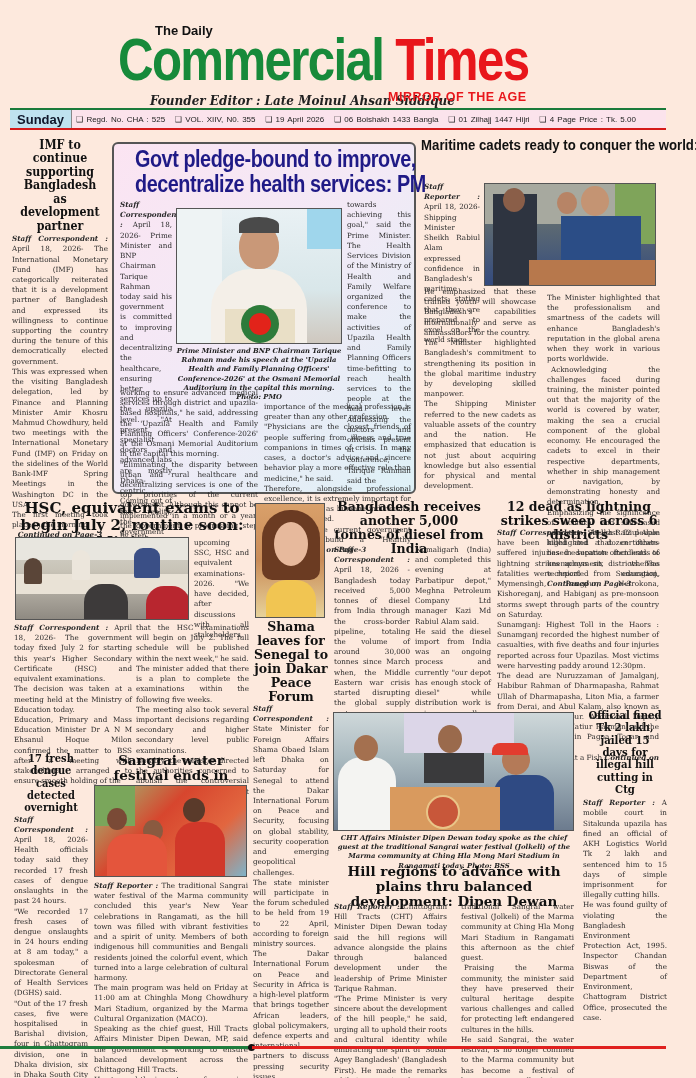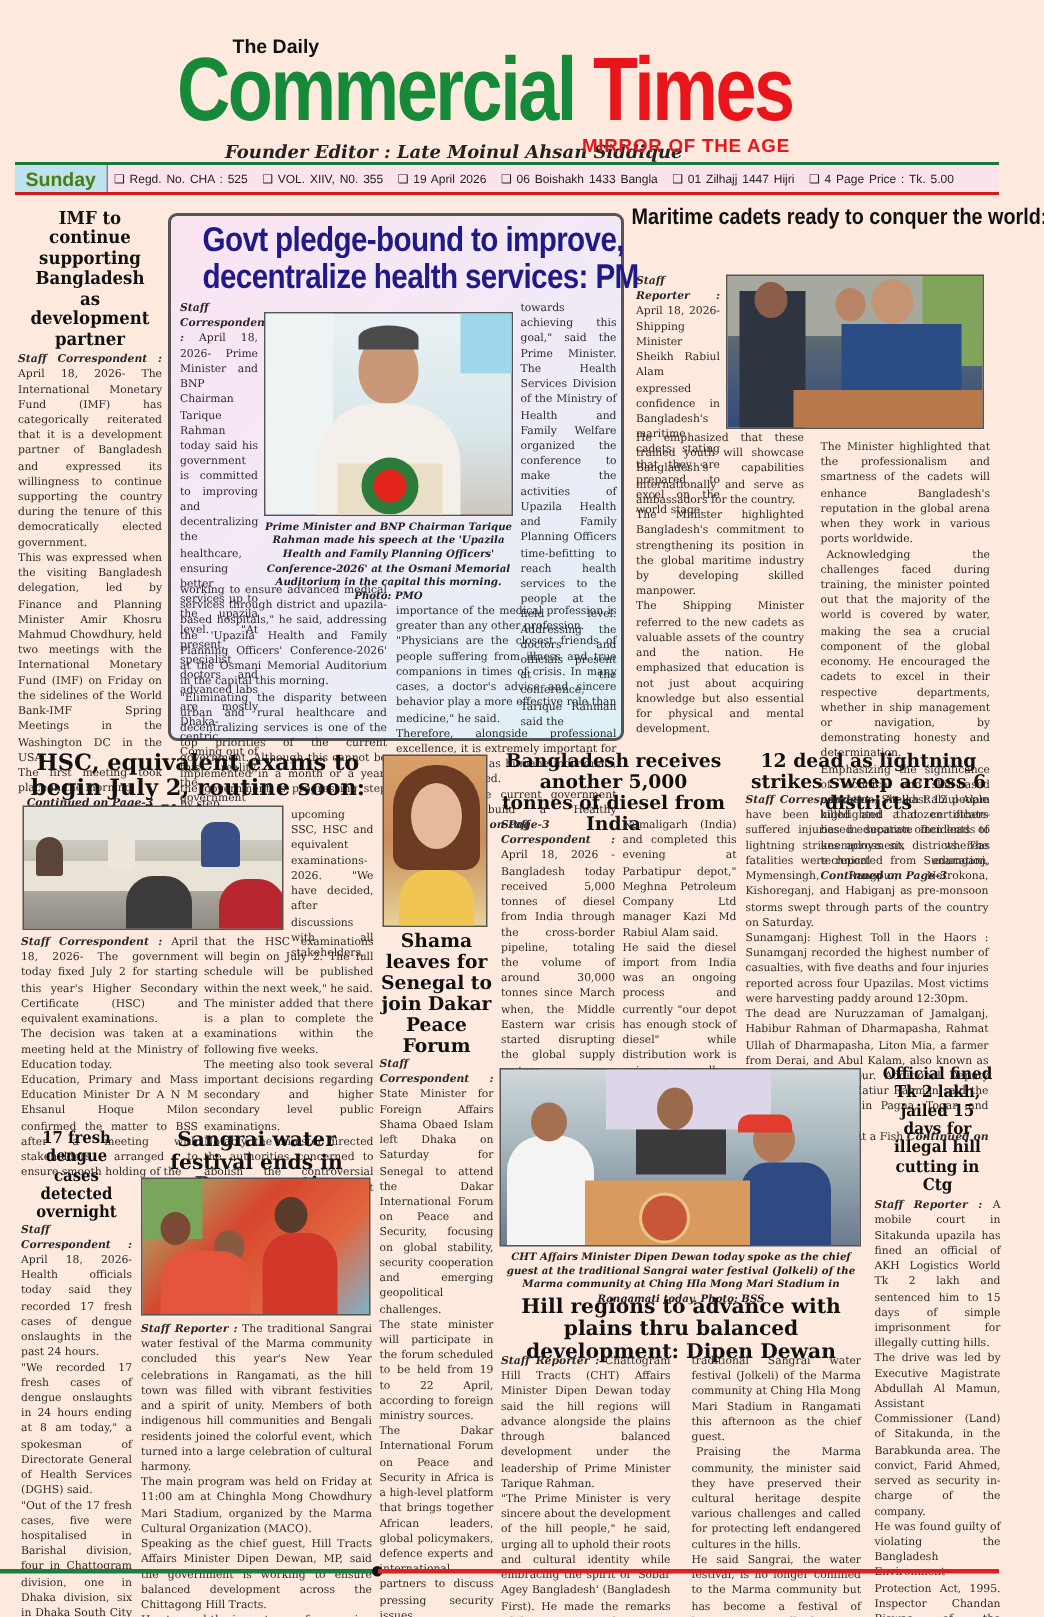--- a/index.html
+++ b/index.html
@@ -7,21 +7,21 @@
   body { font-family: "DejaVu Serif", serif; color: #222; position: relative; }
   .abs { position: absolute; }
   
   .mast-daily { left: 155px; top: 30px; font-family: "Liberation Sans", sans-serif; font-weight: bold; font-size: 13px; color: #111; }
   .mast-title { left: 118px; top: 30px; font-family: "Liberation Sans", sans-serif; font-weight: bold; font-size: 60px; letter-spacing: -2px; line-height: 1; transform: scaleX(0.82); transform-origin: left top; white-space: nowrap; }
   .mast-title .green { color: #178a3a; }
   .mast-title .red { color: #e8161b; }
   .mast-founder { left: 150px; top: 94px; font-style: italic; font-weight: bold; font-size: 12px; color: #222; }
   .mast-motto { left: 388px; top: 90px; font-family: "Liberation Sans", sans-serif; font-weight: bold; font-size: 12.5px; color: #e8161b; letter-spacing: 0.5px; }
   .infobar { left: 10px; top: 108px; width: 656px; height: 22px; border-top: 2px solid #1a7a3a; border-bottom: 2px solid #d51a1a; background: #fbe3ec; display: flex; align-items: center; }
-  .infobar .day { width: 62px; height: 100%; background: #bfe2ef; font-family: "Liberation Sans", sans-serif; font-weight: bold; font-size: 13px; color: #4d7c0f; display: flex; align-items: center; justify-content: center; border-right: 1px solid #888; }
+  .infobar .day { width: 62px; height: 100%; background: #bfe2ef; font-family: "Liberation Sans", sans-serif; font-weight: bold; font-size: 13px; color: #0f172a; display: flex; align-items: center; justify-content: center; border-right: 1px solid #888; }
   .infobar .meta { font-family: "Liberation Sans", sans-serif; font-size: 8px; font-weight: normal; color: #222; padding-left: 4px; white-space: nowrap; word-spacing: 1px; }
   
   .hl { font-weight: bold; text-align: center; color: #111; line-height: 1.12; }
   .txt { font-size: 7.2px; line-height: 1.42; text-align: justify; color: #2a2a2a; }
   .txt p { margin: 0; }
   .by { font-style: italic; font-weight: bold; }
   .cont { font-style: italic; font-weight: bold; text-align: right; font-size: 7.2px; }
   .photo { border: 1px solid #555; overflow: hidden; }
   .cap { font-style: italic; font-weight: bold; font-size: 6.8px; text-align: center; line-height: 1.35; color: #222; }
   
@@ -225,20 +225,19 @@
 <div class="abs txt" style="left:461px; top:902px; width:113px;">
   <p>traditional Sangrai water festival (Jolkeli) of the Marma community at Ching Hla Mong Mari Stadium in Rangamati this afternoon as the chief guest.</p>
   <p style="text-indent:3px;">Praising the Marma community, the minister said they have preserved their cultural heritage despite various challenges and called for protecting left endangered cultures in the hills.</p>
   <p><span>He said Sangrai, the water festival, is no longer confined to the Marma community but has become a festival of harmony among all ethnic</span> </p>
 </div>
 
 <div class="abs" style="left:583px; top:710px; width:84px;">
   <div class="hl" style="font-size:11px; transform:scaleX(0.92);">Official fined Tk 2 lakh, jailed 15 days for illegal hill cutting in Ctg</div>
   <div class="txt" style="margin-top:2px;">
     <p><span class="by">Staff Reporter :</span> <span>A mobile court in Sitakunda upazila has fined an official of AKH Logistics World Tk 2 lakh and sentenced him to 15 days of simple imprisonment for illegally cutting hills.</span></p>
-    <p>The drive was led by Executive Magistrate Abdullah Al Mamun, Assistant Commissioner (Land) of Sitakunda, in the Barabkunda area. The convict, Farid Ahmed, served as security in-charge of the company.</p>
     <p>He was found guilty of violating the Bangladesh Environment Protection Act, 1995. Inspector Chandan Biswas of the Department of Environment, Chattogram District Office, prosecuted the case.</p>
   </div>
 </div>
 
 <div class="abs rule-bottom" style="width:251px; background:#1f7d3d;"></div>
 <div class="abs" style="left:248px; top:1044px; width:7px; height:7px; border-radius:50%; background:#111;"></div>
 <div class="abs rule-bottom" style="left:252px; width:414px; background:#e0201e;"></div>
 
 </body></html>

